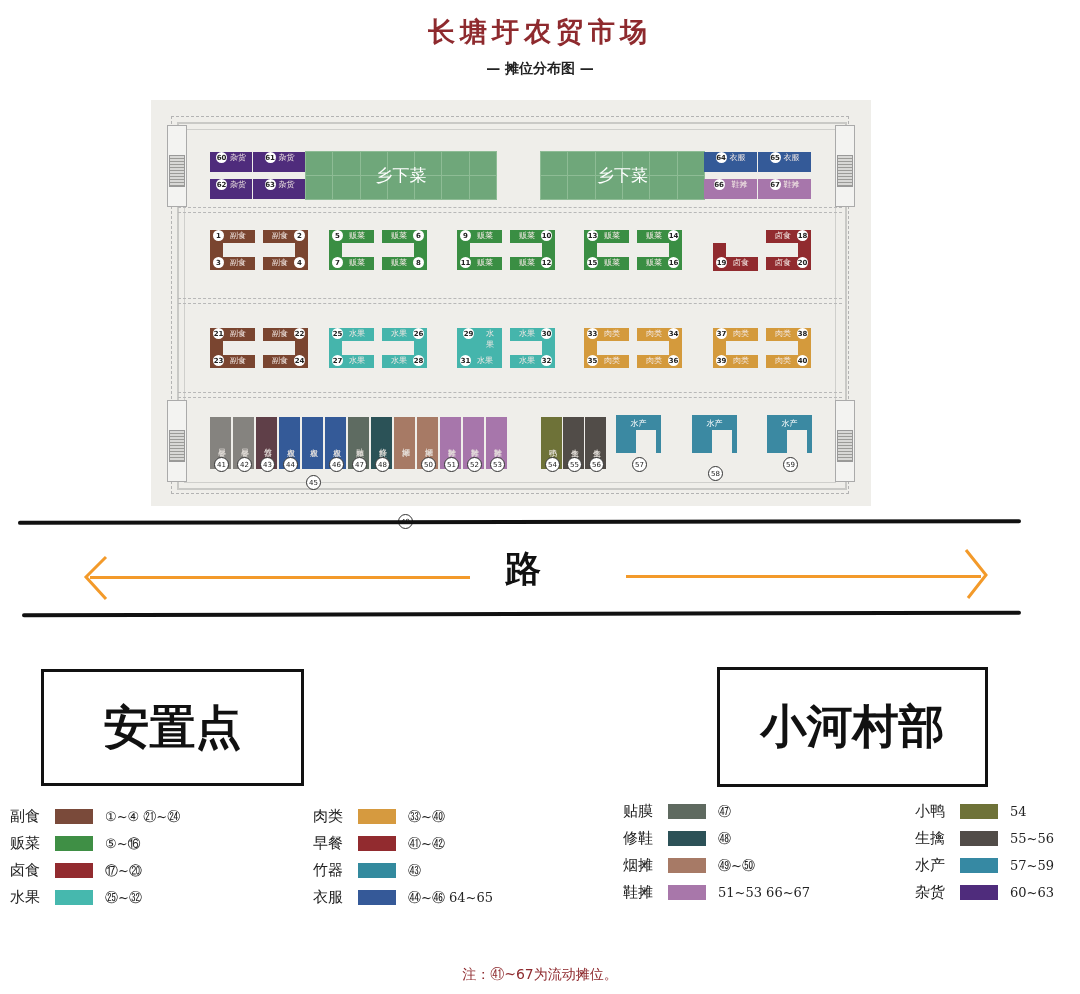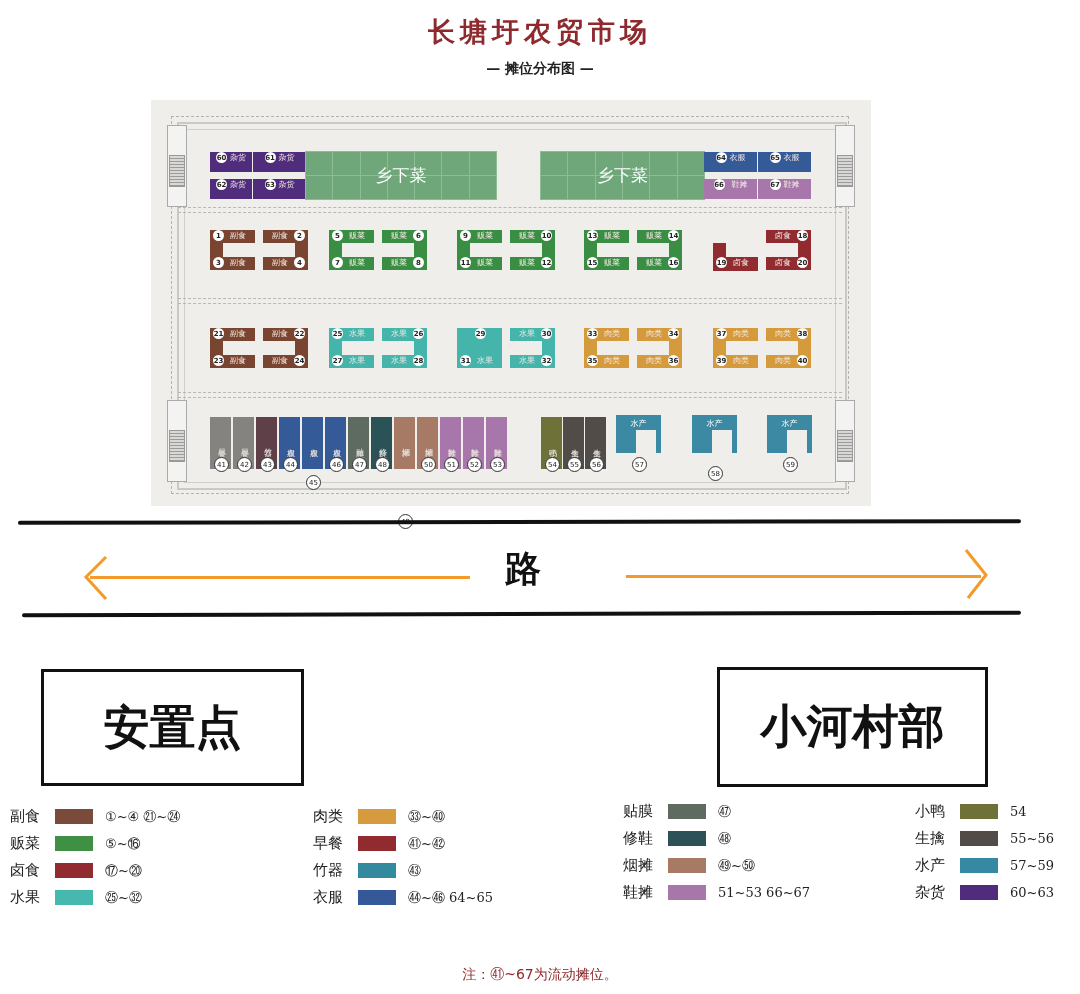--- a/index.html
+++ b/index.html
@@ -281,21 +281,21 @@
       <div class="cell" style="left: 178px; top: 255px; width: 45px; height: 13px; background: rgb(69, 181, 172); gap: 6px; padding: 0px 3px;">
         <span class="num">27</span>
         <span class="lbl">水果</span>
       </div>
       <div style="position: absolute; left: 178px; top: 243px; width: 13px; height: 12px; background: rgb(69, 181, 172);"></div>
       <div class="cell" style="left: 231px; top: 255px; width: 45px; height: 13px; background: rgb(69, 181, 172); gap: 6px; padding: 0px 3px; justify-content: flex-end;">
         <span class="lbl">水果</span>
         <span class="num">28</span>
       </div>
       <div style="position: absolute; left: 263px; top: 243px; width: 13px; height: 12px; background: rgb(69, 181, 172);"></div>
-      <div class="cell" style="left: 306px; top: 228px; width: 45px; height: 28px; background: rgb(69, 181, 172); gap: 22px; padding: 0px 18px;">
+      <div class="cell" style="left: 306px; top: 228px; width: 45px; height: 28px; background: rgb(69, 181, 172); gap: 12px; padding: 0px 6px;">
         <span class="num">29</span>
         <span class="lbl">水果</span>
       </div>
       <div style="position: absolute; left: 306px; top: 241px; width: 13px; height: 12px; background: rgb(69, 181, 172);"></div>
       <div class="cell" style="left: 359px; top: 228px; width: 45px; height: 13px; background: rgb(69, 181, 172); gap: 6px; padding: 0px 3px; justify-content: flex-end;">
         <span class="lbl">水果</span>
         <span class="num">30</span>
       </div>
       <div style="position: absolute; left: 391px; top: 241px; width: 13px; height: 12px; background: rgb(69, 181, 172);"></div>
       <div class="cell" style="left: 306px; top: 255px; width: 45px; height: 13px; background: rgb(69, 181, 172); gap: 6px; padding: 0px 3px;">

